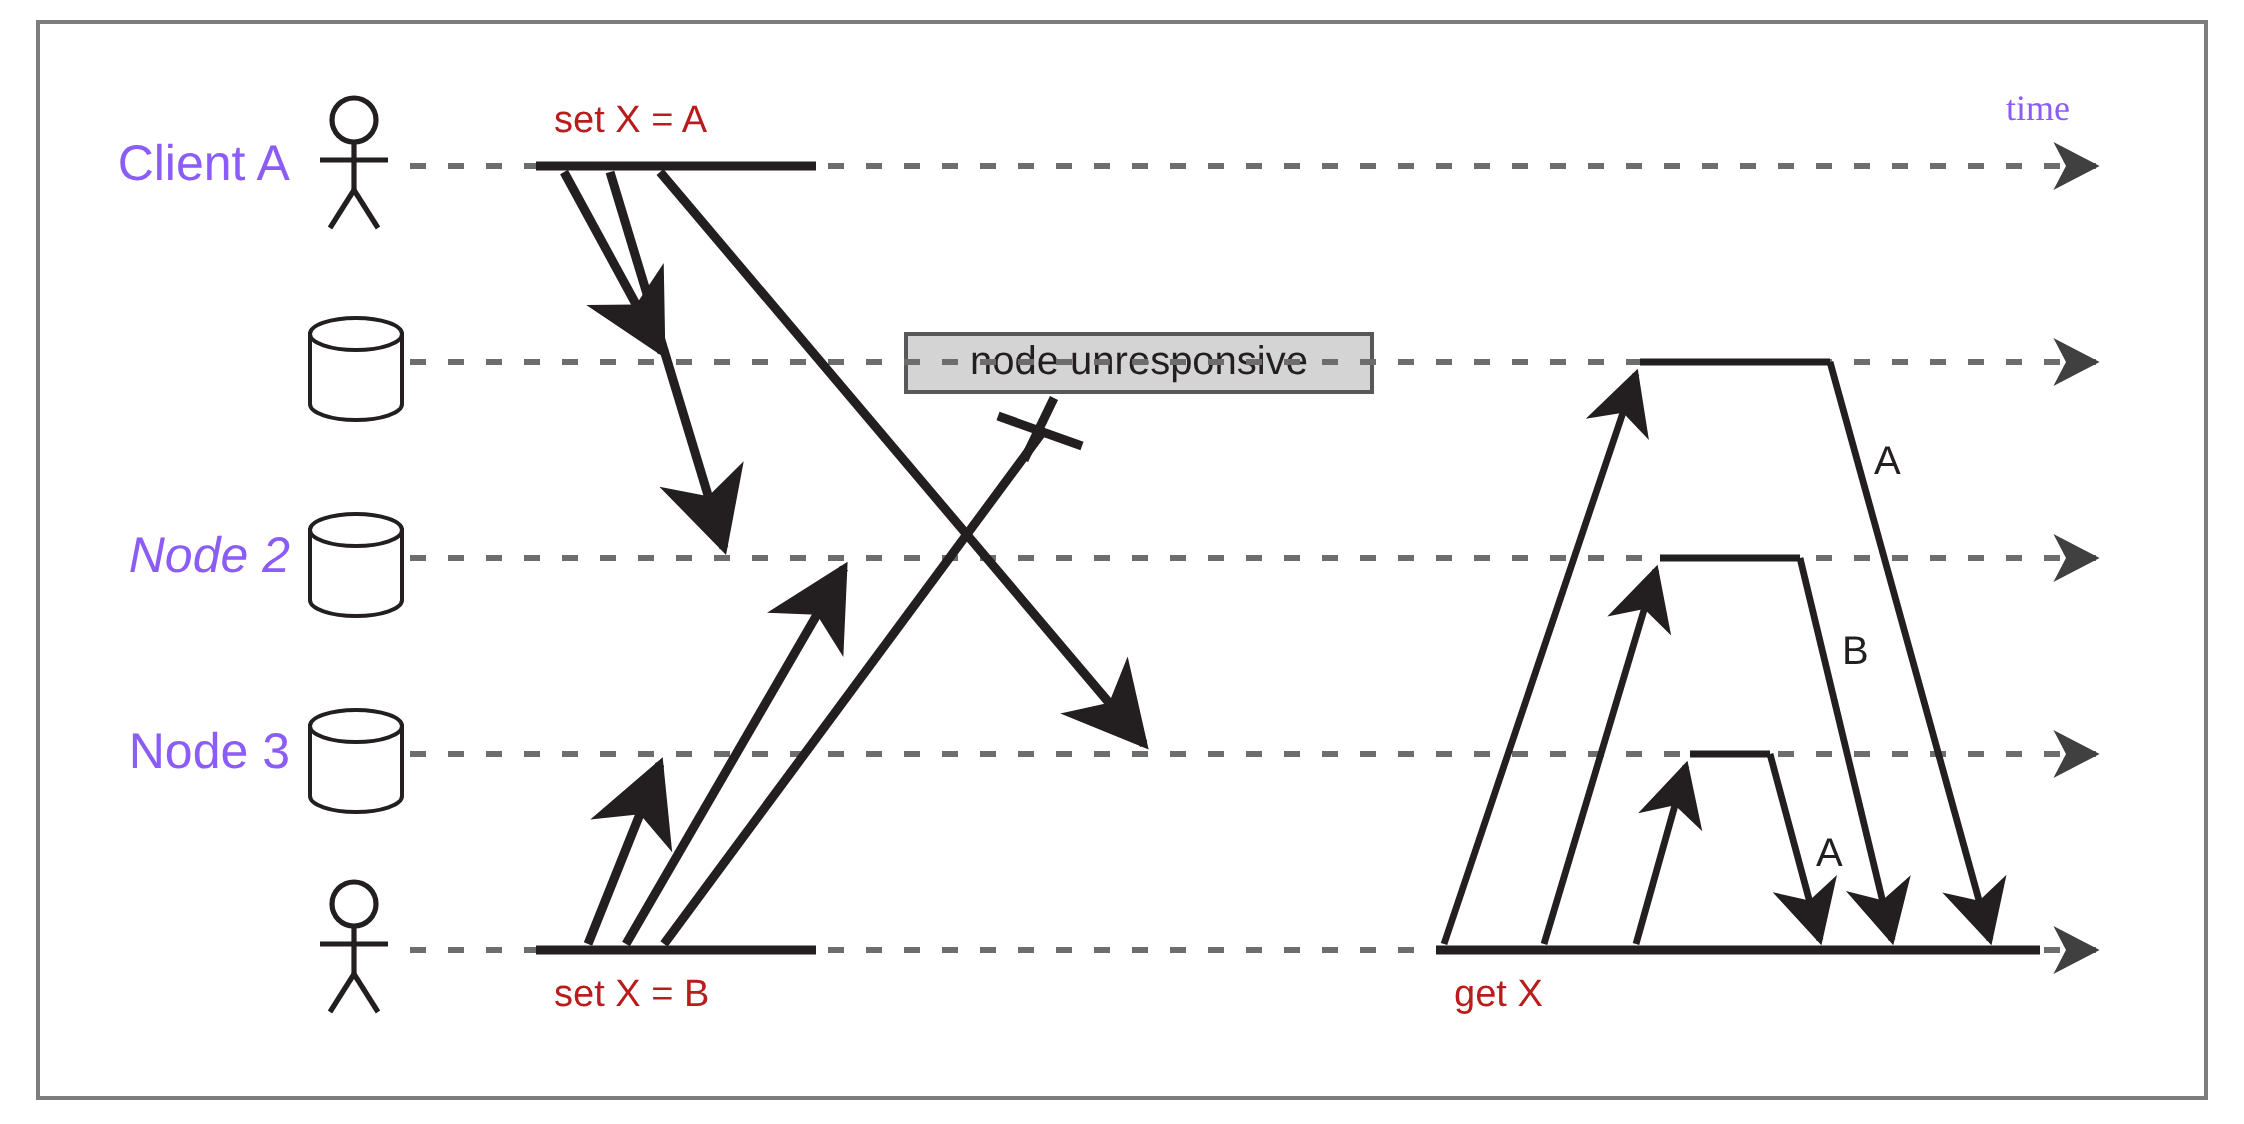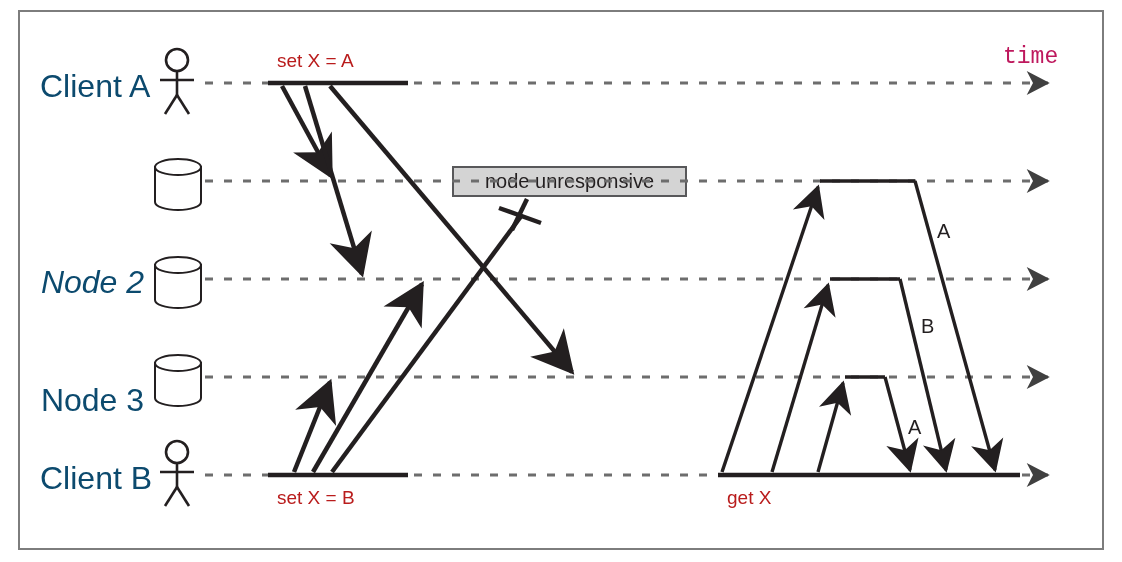--- a/index.html
+++ b/index.html
@@ -1,36 +1,35 @@
 <!DOCTYPE html>
 <html><head>
 <meta charset="utf-8">
 <style>
   html,body{margin:0;padding:0;background:#ffffff;}
   body{width:1122px;height:562px;font-family:"Liberation Sans",sans-serif;}
   #figure{position:relative;width:1122px;height:562px;overflow:hidden;background:#fff;}
   .frame{position:absolute;left:18px;top:10px;width:1086px;height:540px;border:2px solid #7d7d7d;box-sizing:border-box;background:#fff;}
   svg.canvas{position:absolute;left:0;top:0;width:1122px;height:562px;}
-  .lane-label{position:absolute;font-size:32px;color:#0c4a6e;font-family:"Liberation Sans",sans-serif;white-space:nowrap;text-align:center;}
+  .lane-label{position:absolute;font-size:25px;color:#8b5cf6;font-family:"Liberation Sans",sans-serif;white-space:nowrap;text-align:right;}
   .msg-label{position:absolute;font-size:19px;color:#b91c1c;font-family:"Liberation Sans",sans-serif;white-space:nowrap;}
   .val-label{position:absolute;font-size:20px;color:#231f20;font-family:"Liberation Sans",sans-serif;white-space:nowrap;}
-  .time-label{position:absolute;font-size:23px;color:#be185d;font-family:Liberation Mono, monospace;}
+  .time-label{position:absolute;font-size:18px;color:#8b5cf6;font-family:Liberation Serif, serif;}
   .note-box{position:absolute;background:#d4d4d4;border:2px solid #58585a;box-sizing:border-box;display:flex;align-items:center;justify-content:center;}
   .note-box span{font-size:20px;color:#231f20;font-family:"Liberation Sans",sans-serif;white-space:nowrap;}
 </style>
 </head>
 <body>
 
 <div id="figure">
   <div class="frame"></div>
 
   <div class="lane-label" style="left:40px;top:68px;width:105px;">Client A</div>
   <div class="lane-label" style="left:40px;top:264px;width:105px;font-style:italic;">Node 2</div>
-  <div class="lane-label" style="left:40px;top:362px;width:105px;margin-top:20px;">Node 3</div>
-  <div class="lane-label" style="left:40px;top:460px;width:105px;">Client B</div>
+  <div class="lane-label" style="left:40px;top:362px;width:105px;">Node 3</div>
 
   <div class="msg-label" style="left:277px;top:50px;">set X = A</div>
   <div class="msg-label" style="left:277px;top:487px;">set X = B</div>
   <div class="msg-label" style="left:727px;top:487px;">get X</div>
 
   <div class="val-label" style="left:937px;top:220px;">A</div>
   <div class="val-label" style="left:921px;top:315px;">B</div>
   <div class="val-label" style="left:908px;top:416px;">A</div>
 
   <div class="time-label" style="left:1003px;top:44px;">time</div>

